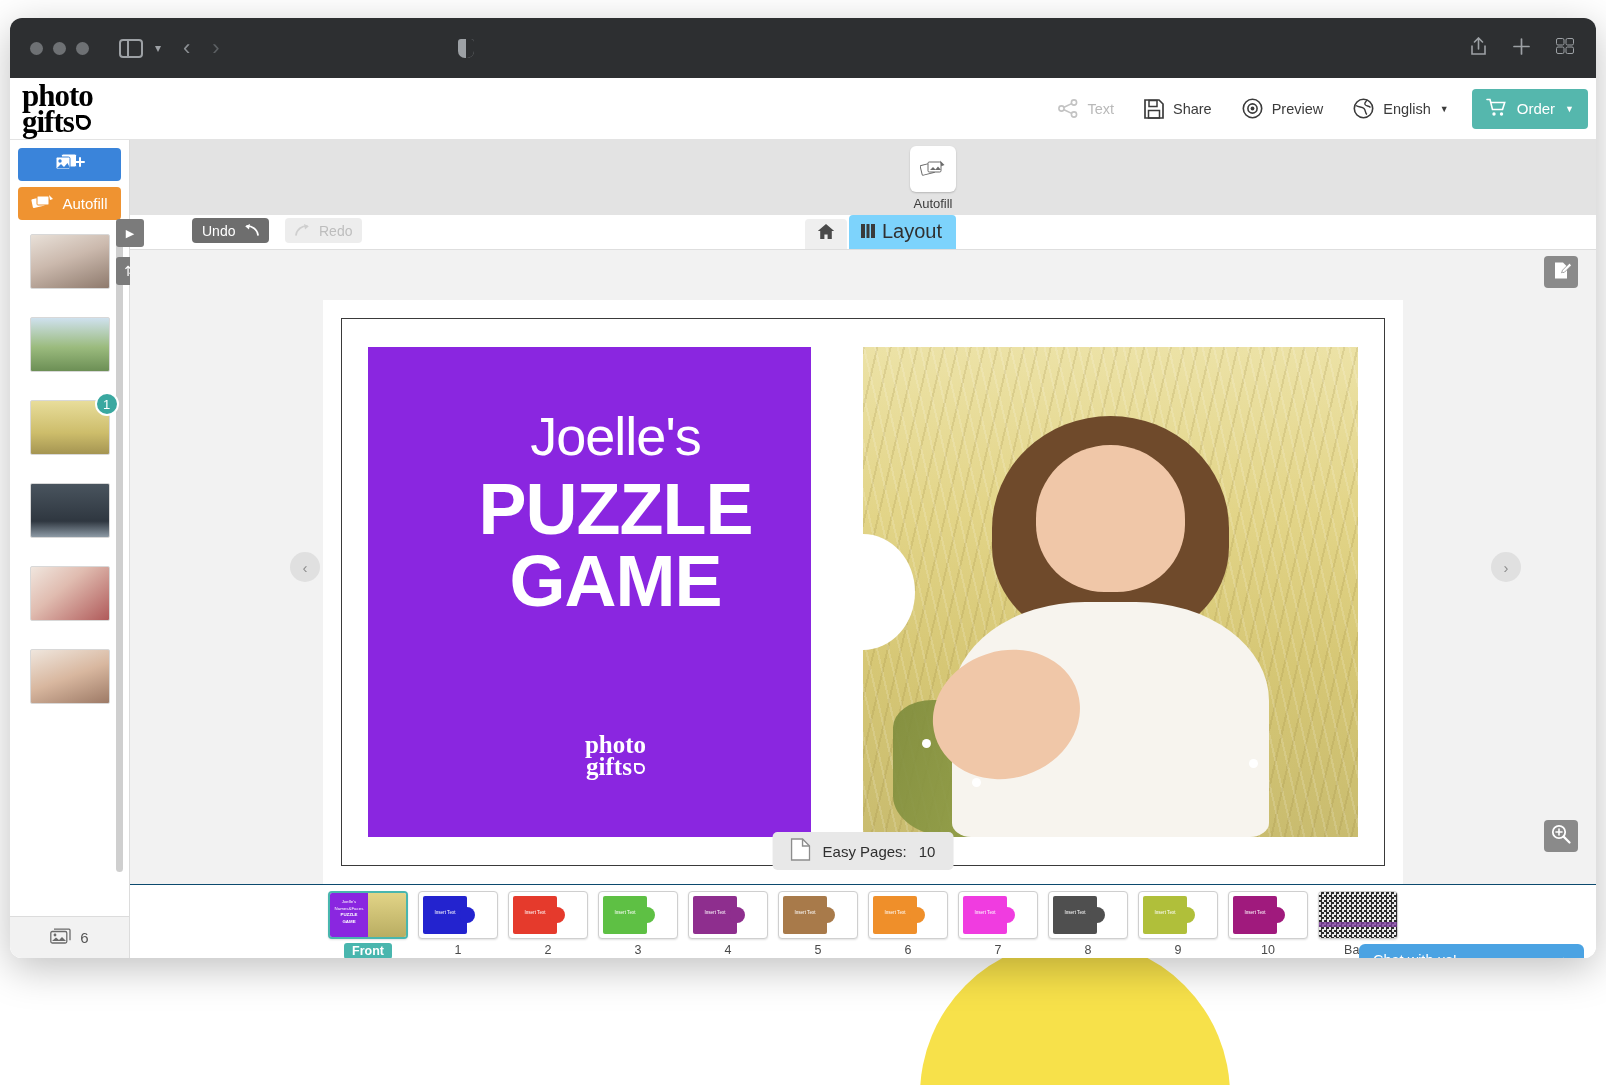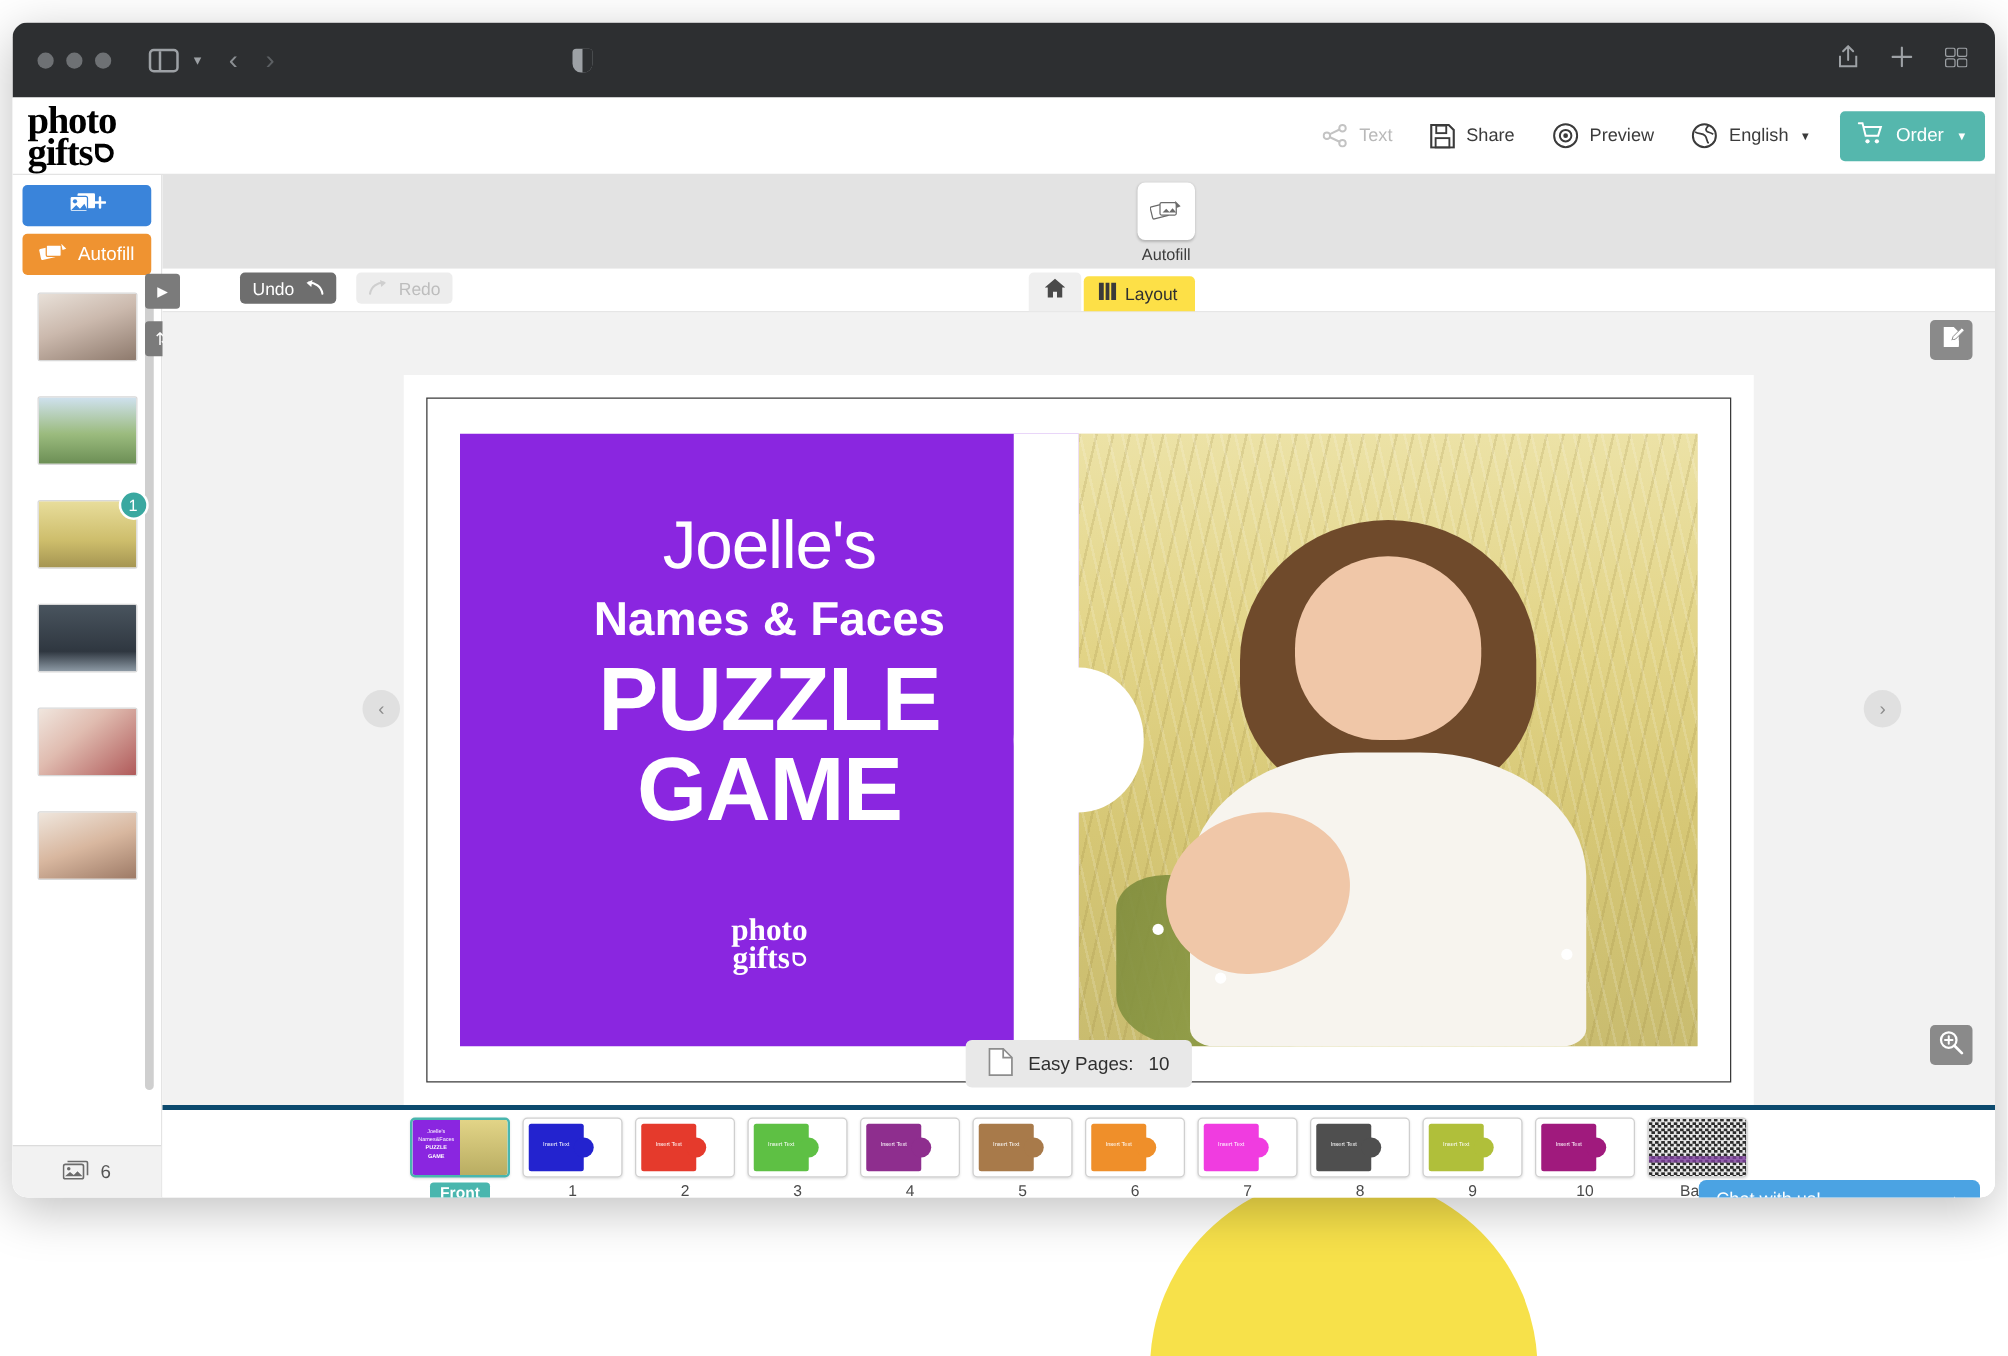--- a/index.html
+++ b/index.html
@@ -121,22 +121,22 @@
                 justify-content:center; font-size:11px; cursor:pointer; }
   .sidehandle2 { position:absolute; left:-14px; top:42px; width:28px; height:28px; background:#7b7b7b;
                 border-radius:3px; color:#fff; display:flex; align-items:center;
                 justify-content:center; font-size:14px; cursor:pointer; }
   .undo { position:absolute; left:62px; top:3px; background:#6e6e6e; color:#fff; border-radius:4px;
           height:25px; padding:0 10px; display:flex; align-items:center; gap:7px; font-size:14px; cursor:pointer;}
   .redo { position:absolute; left:155px; top:3px; background:#ededed; color:#bdbdbd; border-radius:4px;
           height:25px; padding:0 10px; display:flex; align-items:center; gap:7px; font-size:14px; cursor:default;}
   .tabs { position:absolute; right:640px; bottom:0; display:flex; align-items:flex-end; gap:2px; }
   .tab-home { background:#efefef; padding:4px 12px 5px 12px; border-radius:4px 4px 0 0; cursor:pointer; }
-  .tab-layout { background:#fde047; padding:5px 14px 6px 12px; border-radius:4px 4px 0 0;
-                font-size:14px; display:flex; align-items:center; gap:7px; color:#303030; cursor:pointer;}
+  .tab-layout { background:#7dd3fc; padding:5px 14px 6px 12px; border-radius:4px 4px 0 0;
+                font-size:20px; display:flex; align-items:center; gap:7px; color:#303030; cursor:pointer;}
 
   .canvasarea { flex:1; background:#f2f2f2; position:relative; display:flex;
                 align-items:flex-start; justify-content:center; }
   .page-card { width:1080px; margin-top:50px; background:#fff; padding:18px; }
   .page-inner { border:1px solid #3a3a3a; padding:28px 26px; }
   .spread { display:flex; height:490px; position:relative; }
   .left-half { flex:1; background:#8a26e0; position:relative; }
   .right-half { flex:1; position:relative; overflow:hidden;
      background:
        radial-gradient(circle at 38% 54%, #3a2b22 0 7%, transparent 7.5%),
@@ -193,21 +193,21 @@
   .rt-btn { position:absolute; right:18px; width:34px; height:32px; background:#8a8a8a;
      border-radius:4px; display:flex; align-items:center; justify-content:center; cursor:pointer; }
   .rt-top { top:6px; }
   .rt-bottom { top:570px; background:#8a8a8a; }
 
   .totalpages { position:absolute; left:50%; transform:translateX(-50%); bottom:14px;
      background:#e8e8e8; border-radius:5px; height:38px; display:flex; align-items:center;
      gap:12px; padding:0 18px; font-size:15px; color:#2f2f2f; }
 
   
-  .pagestrip { height:74px; background:#fff; border-top:4px solid #0c4a6e; display:flex;
+  .pagestrip { height:74px; background:#fff; border-top:1px solid #0c4a6e; display:flex;
      align-items:flex-start; justify-content:center; gap:10px; padding-top:6px; position:relative; }
   .pagethumb { width:80px; }
   .pt-box { width:80px; height:48px; background:#fff; border:1px solid #cfcfcf; border-radius:4px;
      box-shadow:0 1px 2px rgba(0,0,0,.12); position:relative; overflow:hidden; cursor:pointer; }
   .pt-box.sel { border:2px solid #49b6ae; }
   .pt-label { text-align:center; font-size:12.5px; color:#4a4a4a; margin-top:4px; }
   .pt-label.front { color:#fff; background:#49b6ae; border-radius:3px; display:inline-block;
      padding:1px 8px; font-weight:bold; }
   .front-wrap { text-align:center; }
   .pz { position:absolute; left:4px; top:4px; width:44px; height:38px; }
@@ -496,21 +496,20 @@
           </span>
         </div>
 
         <div class="page-card">
           <div class="page-inner">
             <div class="spread">
 
               <div class="left-half">
                 <div class="puz-text">
                   <div class="t-name">Joelle's</div>
-                  <div class="t-sub">Names &amp; Faces</div>
                   <div class="t-big1">PUZZLE</div>
                   <div class="t-big2">GAME</div>
                 </div>
                 <div class="puz-logo">
                   <div>photo</div>
                   <div><span>gifts</span><span class="rb2"></span></div>
                 </div>
               </div>
 
               <div class="right-half">

